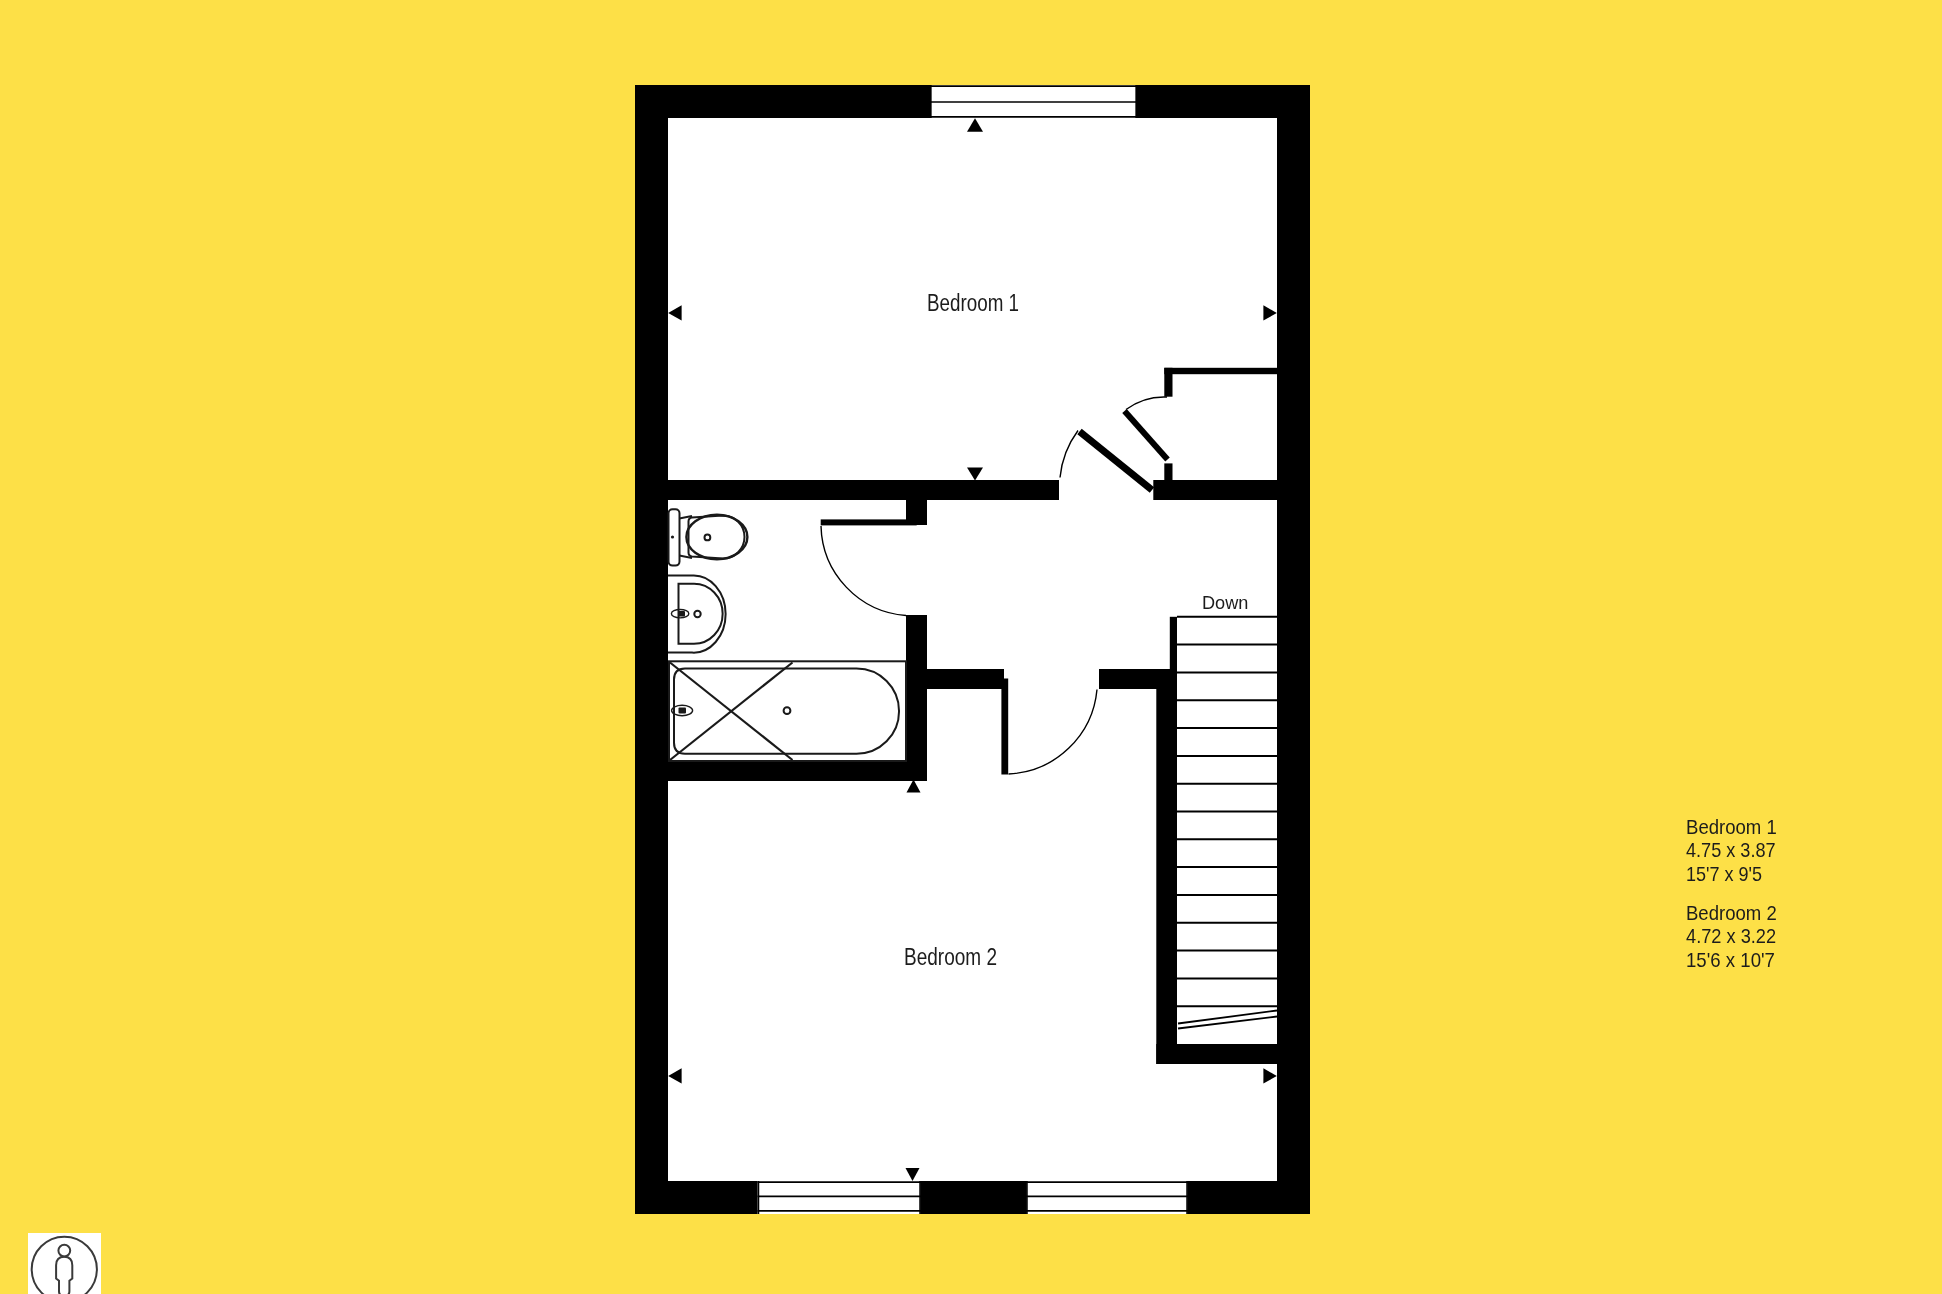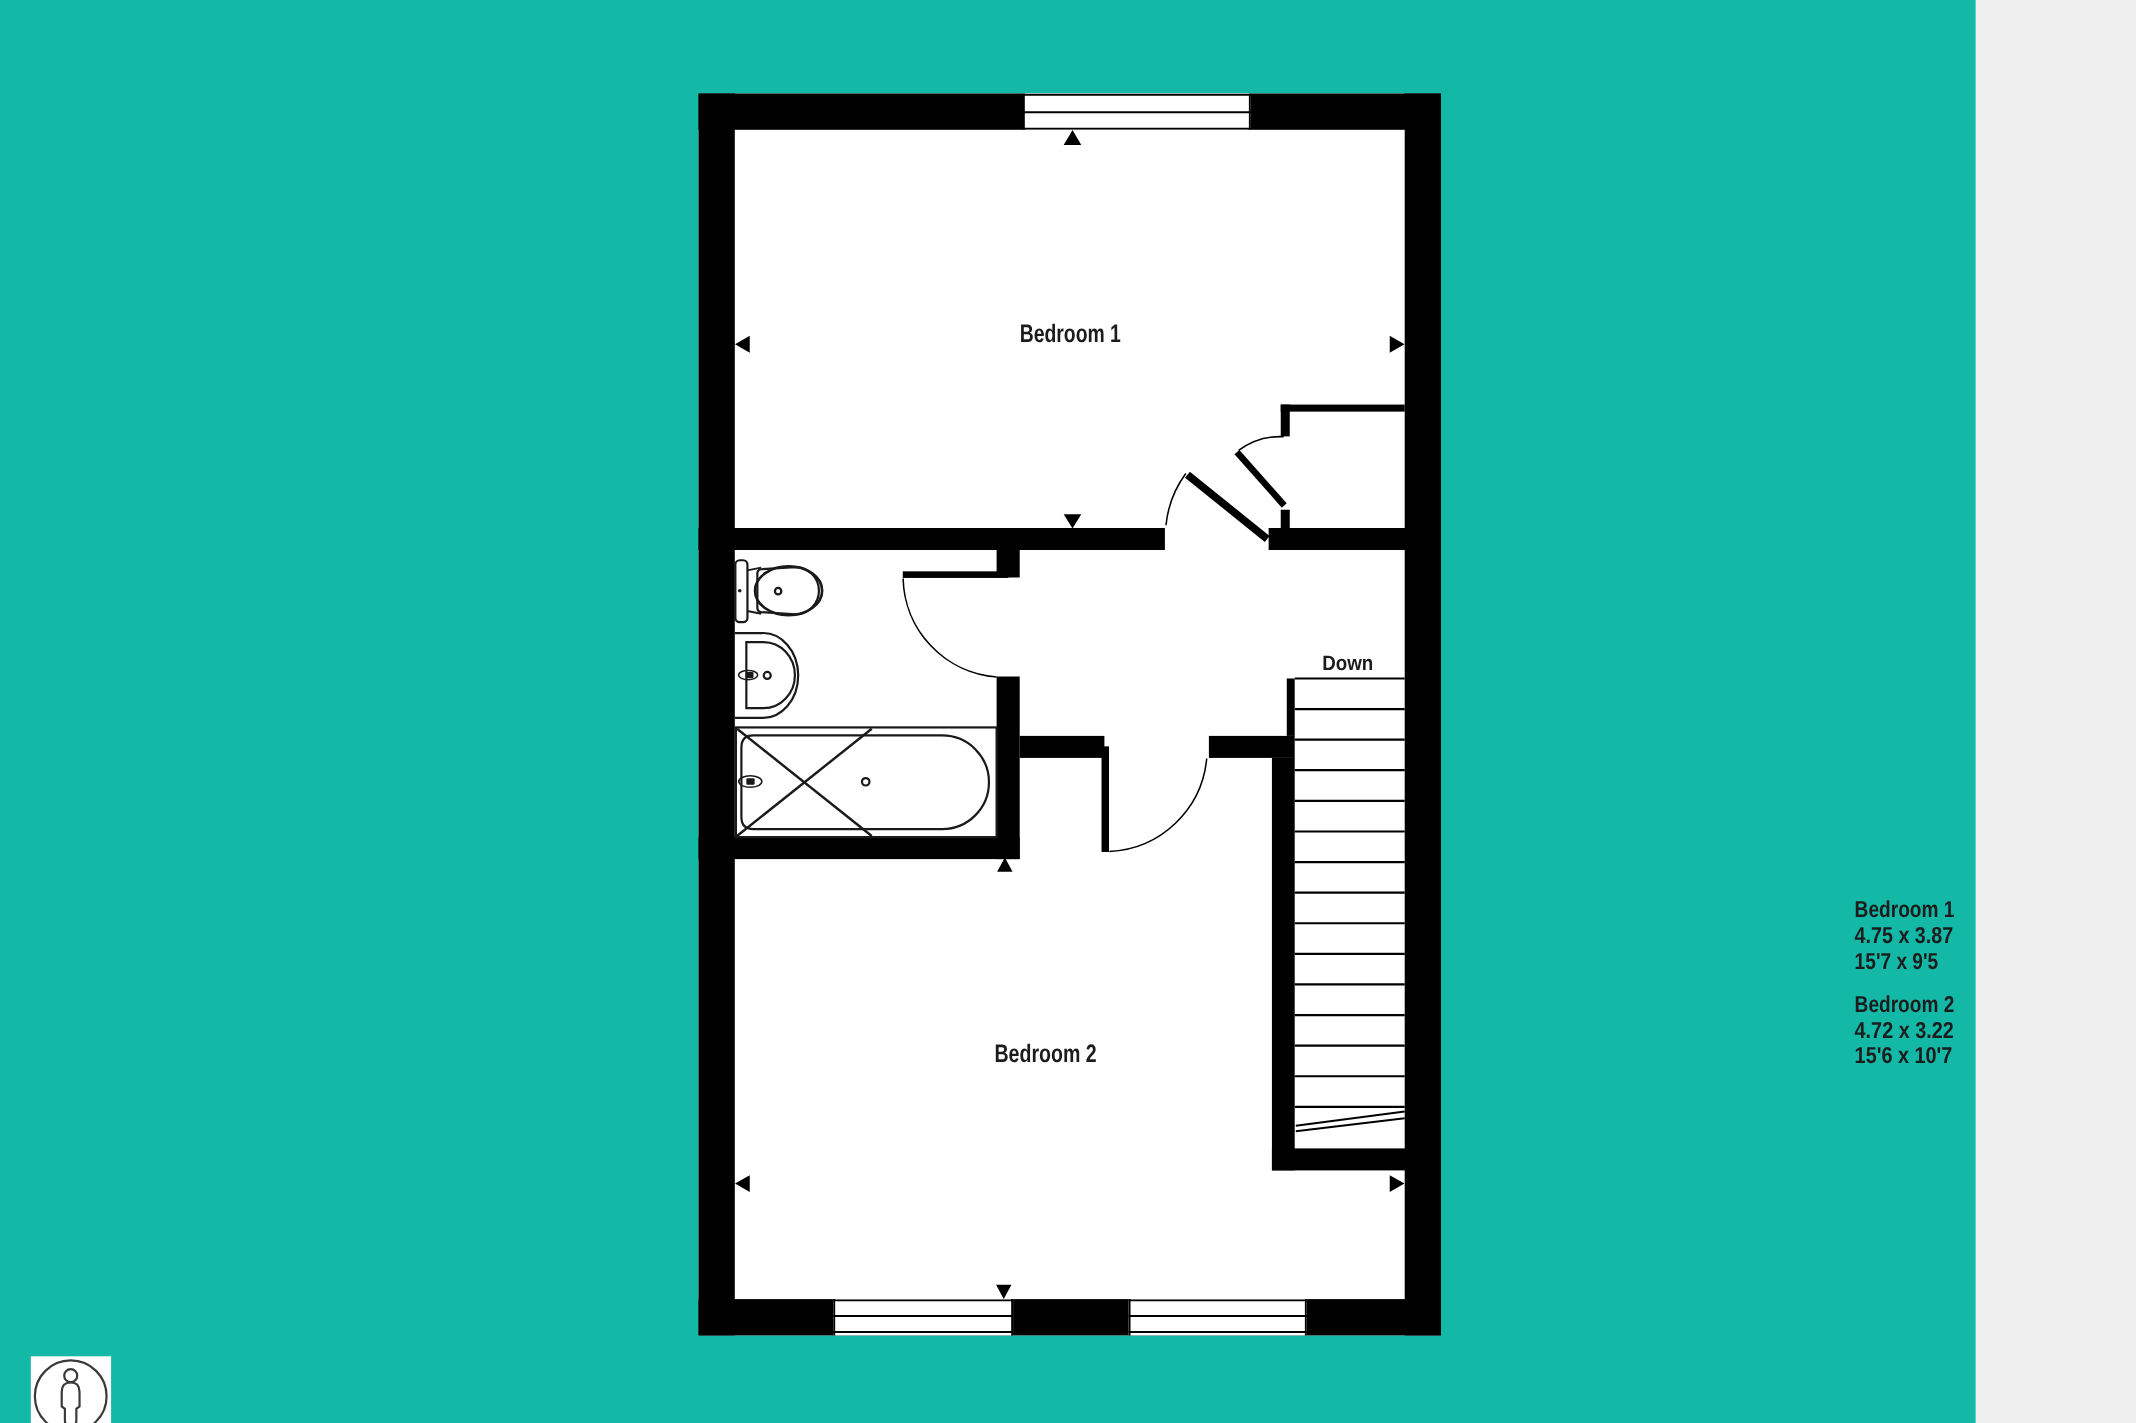--- a/index.html
+++ b/index.html
@@ -1,16 +1,16 @@
 <!DOCTYPE html>
 <html><head>
 <meta charset="utf-8">
 <style>
 html,body{margin:0;padding:0;background:#efefef;}
-.page{position:relative;width:1796px;height:1294px;background:#14b8a6;font-family:"Liberation Sans",sans-serif;overflow:hidden;font-weight:bold;}
+.page{position:relative;width:1942px;height:1294px;background:#fde047;font-family:"Liberation Sans",sans-serif;overflow:hidden;}
 svg{position:absolute;top:0;left:0;display:block;}
 text{fill:#1c1c1c;}
 </style>
 </head>
 <body>
 <div class="page">
 <svg width="1942" height="1294" viewBox="0 0 1942 1294">
 
 <rect x="635" y="85" width="675" height="1129" fill="#ffffff"></rect>
 

